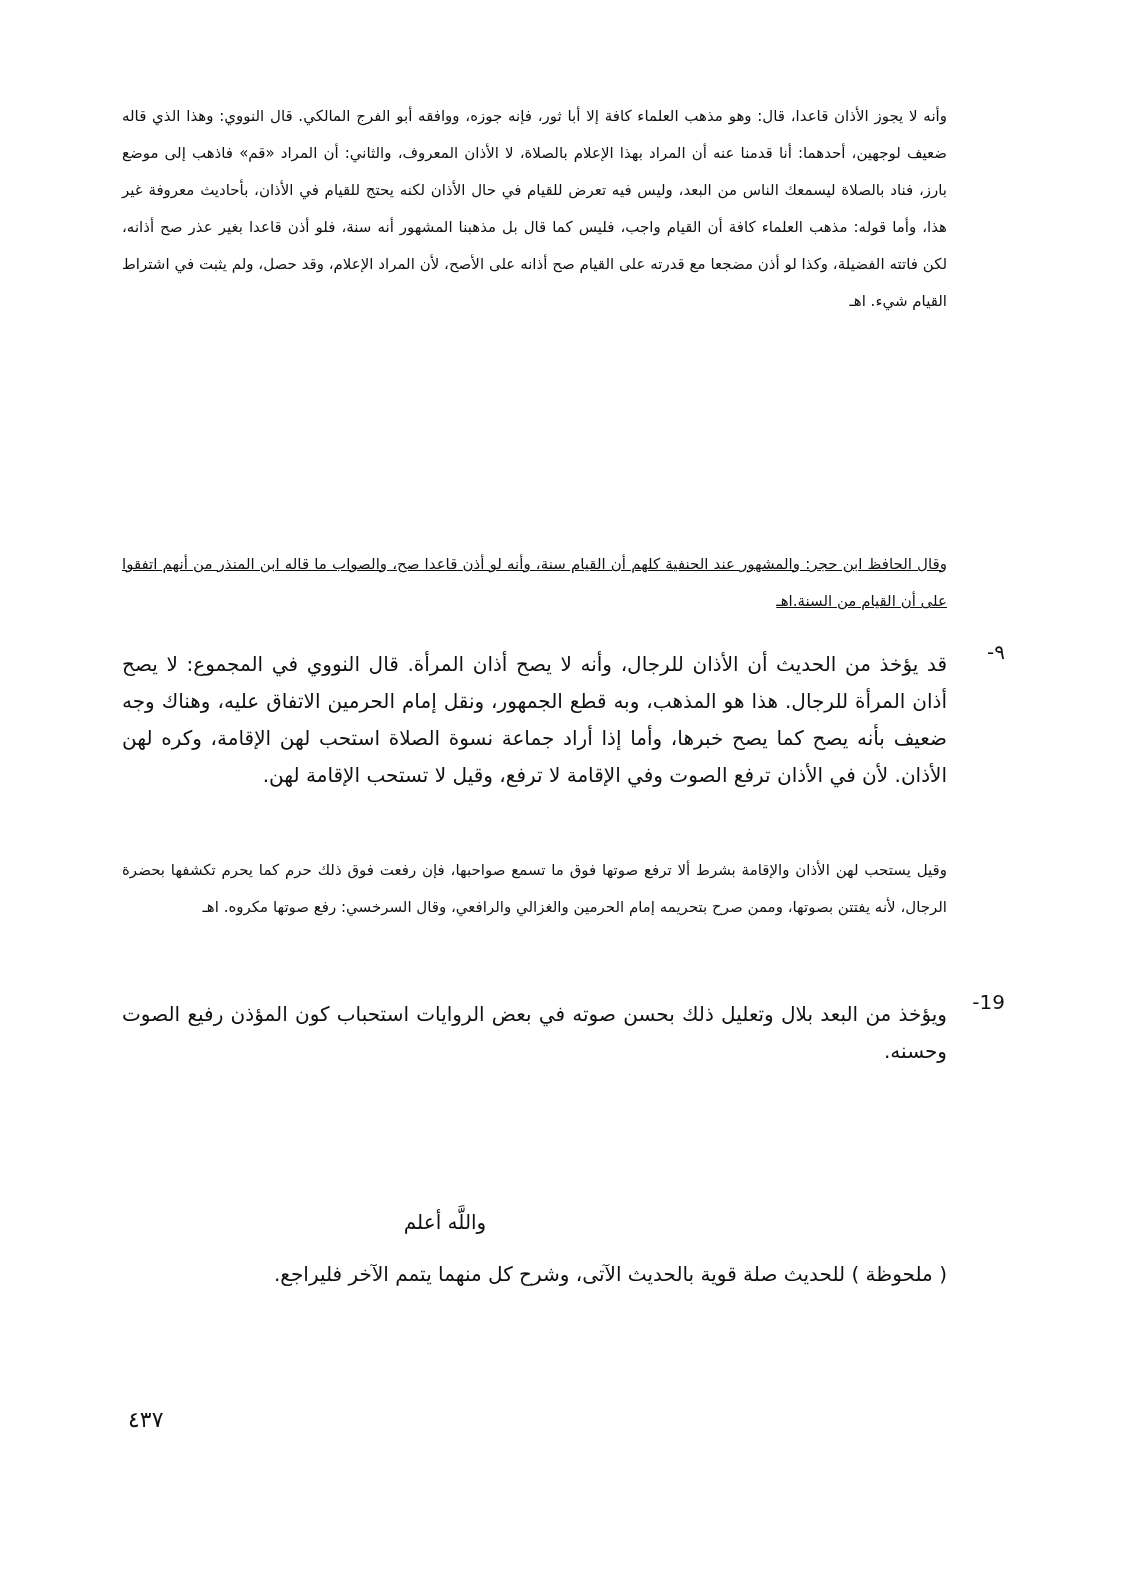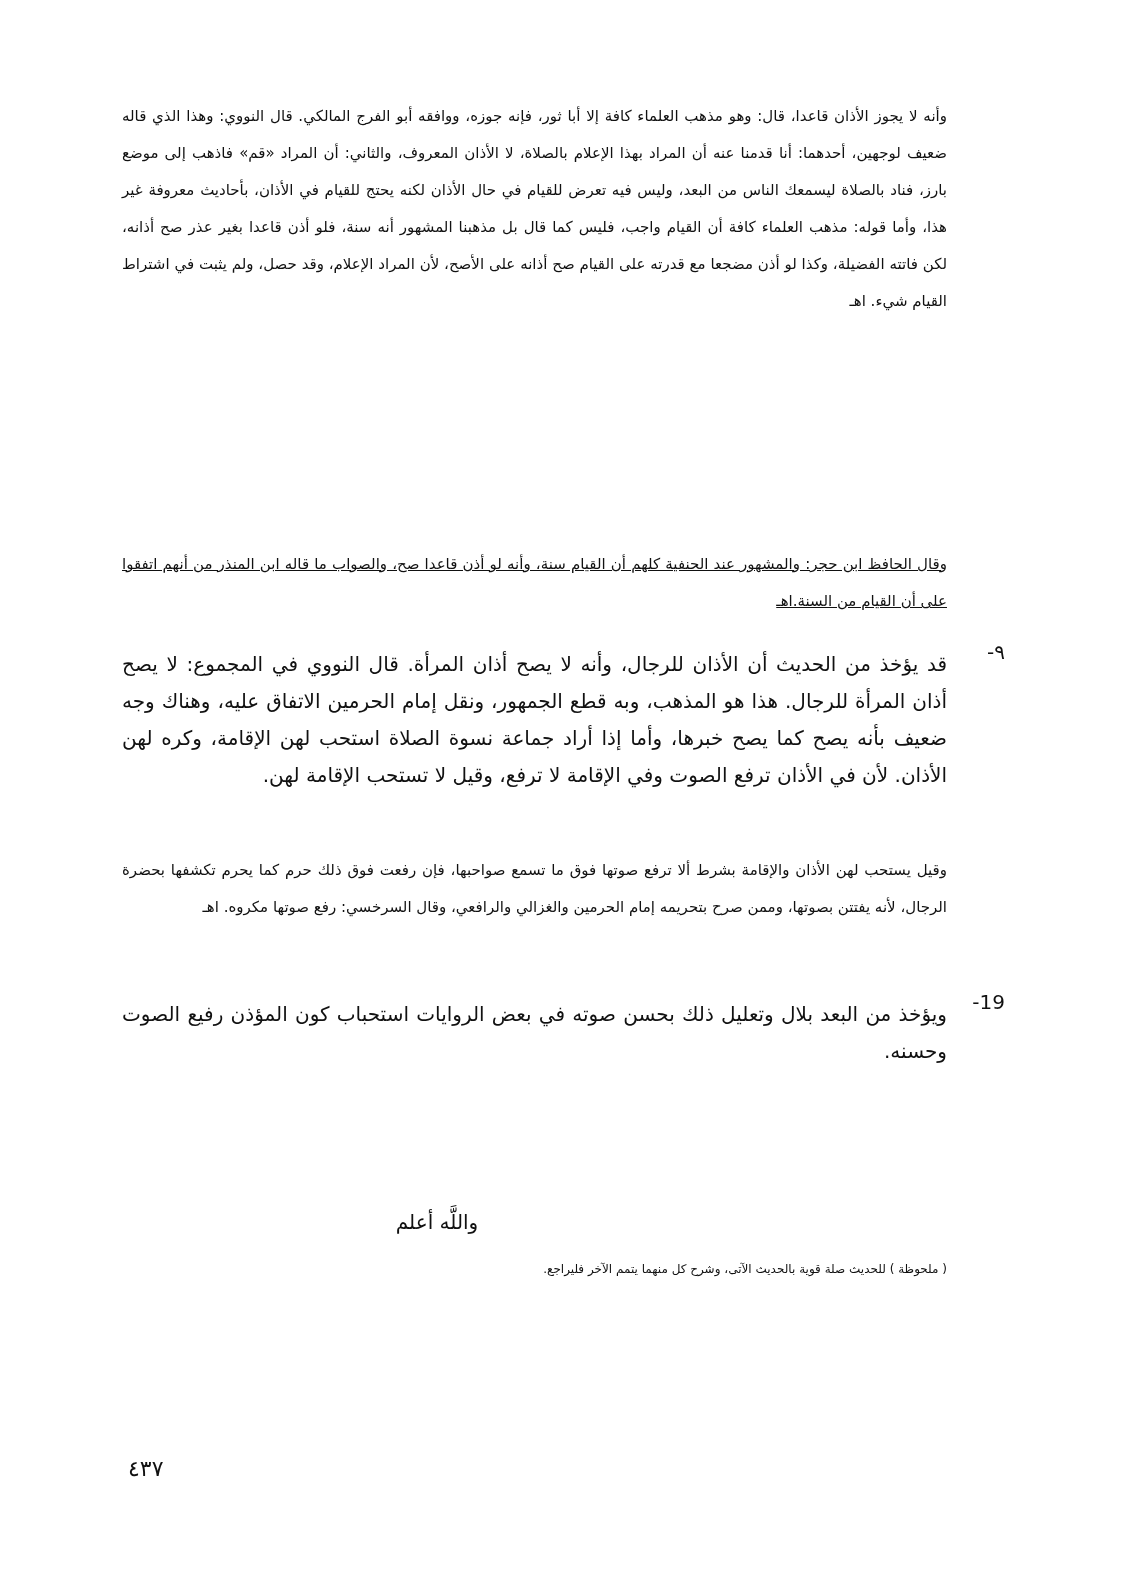--- a/index.html
+++ b/index.html
@@ -55,36 +55,36 @@
       margin-top: 12px;
     }
     .closing {
       position: absolute;
       left: 0;
       width: 954px;
       text-align: center;
       direction: rtl;
       font-size: 20px;
       top: 1210px;
-      padding-left: 0;
+      padding-left: 8px;
     }
     .closing span { display: inline-block; margin-left: -80px; }
     .note {
       position: absolute;
       left: 122px;
       width: 825px;
       direction: rtl;
       text-align: right;
-      font-size: 12px;
+      font-size: 20px;
       top: 1262px;
     }
     .page-number {
       position: absolute;
       left: 128px;
-      top: 1456px;
+      top: 1407px;
       font-size: 22px;
       direction: ltr;
       font-family: "DejaVu Serif", serif;
     }
   </style>
 </head>
 <body>
 
 <div class="page">
 

